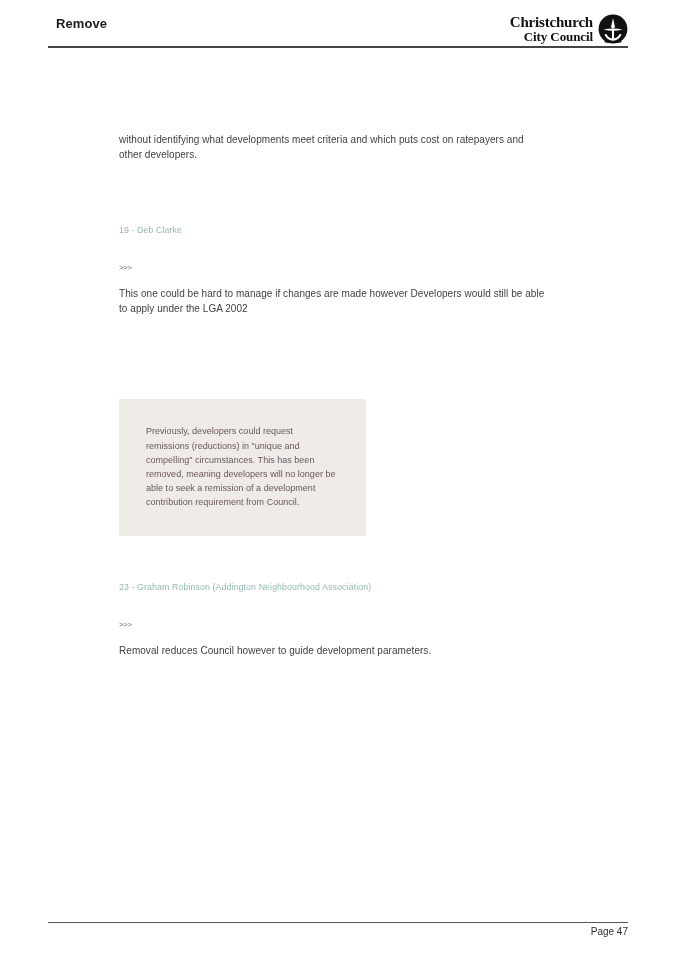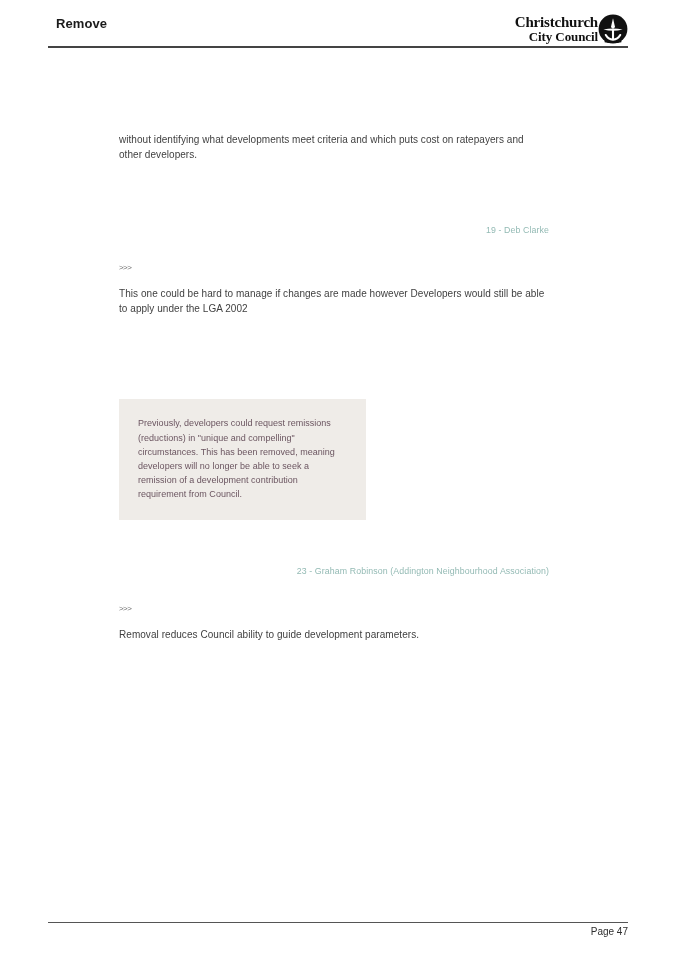--- a/index.html
+++ b/index.html
@@ -38,20 +38,21 @@
     font-weight: bold;
     color: #1a1a1a;
     letter-spacing: 0.1px;
   }
   .brand {
     position: absolute;
     right: 0px;
     top: 0px;
     display: flex;
     align-items: center;
+    gap: 5px;
   }
   .brand-text {
     text-align: right;
     line-height: 1.02;
     color: #101010;
   }
   .brand-line1 {
     display: block;
     font-family: "Liberation Serif", serif;
     font-size: 15px;
@@ -95,39 +96,38 @@
   }
   .block { margin: 0; }
 
   .submitter-heading {
     margin: 0;
     font-size: 8.8px;
     font-weight: normal;
     color: #93bab4;
     letter-spacing: 0.1px;
     line-height: 13px;
-    text-align: right;
   }
 
   .arrows {
     margin: 0;
     font-size: 8px;
     line-height: 12px;
     color: #6f6f6f;
     letter-spacing: -0.6px;
   }
 
   .quote-box {
     background: #efece8;
     width: 247px;
     box-sizing: border-box;
     padding: 9px 12px 10px 11px;
   }
   .quote-box p {
-    margin: 8px;
+    margin: 16px;
     font-size: 9px;
     line-height: 14.2px;
     color: #6b5560;
     letter-spacing: 0.02px;
   }
 
   .sp-a { height: 62px; }
   .sp-b { height: 12px; }
   .sp-c { height: 13px; }
   .sp-d { height: 68px; }
@@ -202,21 +202,21 @@
     </div>
 
     <div class="sp-f"></div>
 
     <div class="block">
       <p class="submitter-heading">23 - Graham Robinson (Addington Neighbourhood Association)</p>
       <div class="sp-g"></div>
       <div class="sp-h"></div>
       <p class="arrows">&gt;&gt;&gt;</p>
       <div class="sp-h"></div>
-      <p class="body-text">Removal reduces Council ability to guide development parameters.</p>
+      <p class="body-text">Removal reduces Council however to guide development parameters.</p>
     </div>
 
   </div>
 
   <div class="footer-rule"></div>
   <div class="page-number">Page 47</div>
 
 </div>
 
 </body></html>

